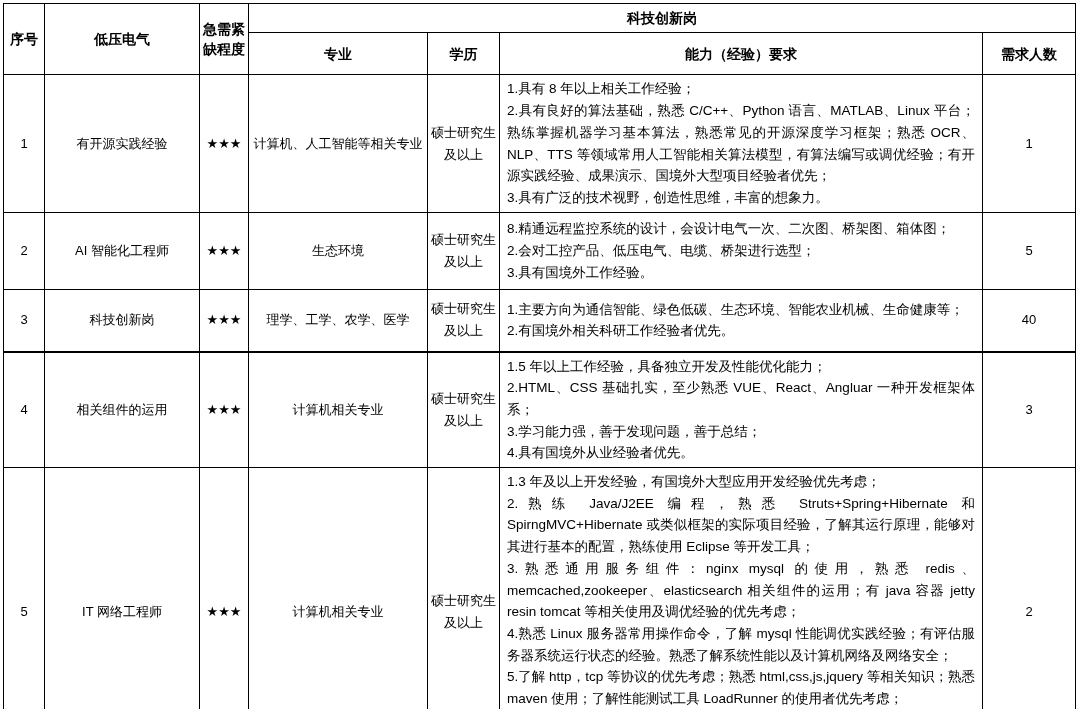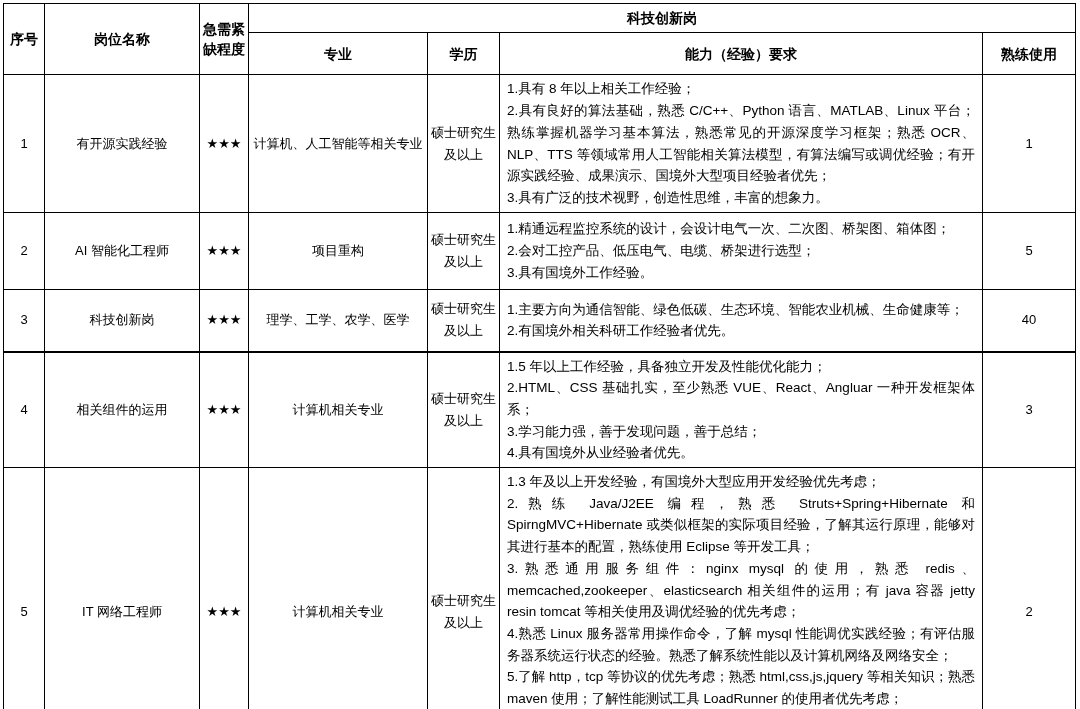--- a/index.html
+++ b/index.html
@@ -56,50 +56,50 @@
     <col style="width:155px">
     <col style="width:49px">
     <col style="width:179px">
     <col style="width:72px">
     <col style="width:483px">
     <col style="width:93px">
   </colgroup>
   <thead>
     <tr style="height:29px">
       <th rowspan="2">序号</th>
-      <th rowspan="2">岗位名称</th>
+      <th rowspan="2">低压电气</th>
       <th rowspan="2">急需紧缺程度</th>
       <th colspan="4">科技创新岗</th>
     </tr>
     <tr style="height:42px">
       <th>专业</th>
       <th>学历</th>
       <th>能力（经验）要求</th>
-      <th>熟练使用</th>
+      <th>需求人数</th>
     </tr>
   </thead>
   <tbody>
     <tr style="height:138px">
       <td class="seq">1</td>
       <td>有开源实践经验</td>
       <td class="stars">★★★</td>
       <td>计算机、人工智能等相关专业</td>
       <td class="edu">硕士研究生及以上</td>
       <td class="req">1.具有 8 年以上相关工作经验；
 2.具有良好的算法基础，熟悉 C/C++、Python 语言、MATLAB、Linux 平台；熟练掌握机器学习基本算法，熟悉常见的开源深度学习框架；熟悉 OCR、NLP、TTS 等领域常用人工智能相关算法模型，有算法编写或调优经验；有开源实践经验、成果演示、国境外大型项目经验者优先；
 3.具有广泛的技术视野，创造性思维，丰富的想象力。</td>
       <td class="headcount">1</td>
     </tr>
     <tr style="height:77px">
       <td class="seq">2</td>
       <td>AI 智能化工程师</td>
       <td class="stars">★★★</td>
-      <td>项目重构</td>
+      <td>生态环境</td>
       <td class="edu">硕士研究生及以上</td>
-      <td class="req">1.精通远程监控系统的设计，会设计电气一次、二次图、桥架图、箱体图；
+      <td class="req">8.精通远程监控系统的设计，会设计电气一次、二次图、桥架图、箱体图；
 2.会对工控产品、低压电气、电缆、桥架进行选型；
 3.具有国境外工作经验。</td>
       <td class="headcount">5</td>
     </tr>
     <tr style="height:62px" class="thick-bottom">
       <td class="seq">3</td>
       <td>科技创新岗</td>
       <td class="stars">★★★</td>
       <td>理学、工学、农学、医学</td>
       <td class="edu">硕士研究生及以上</td>

